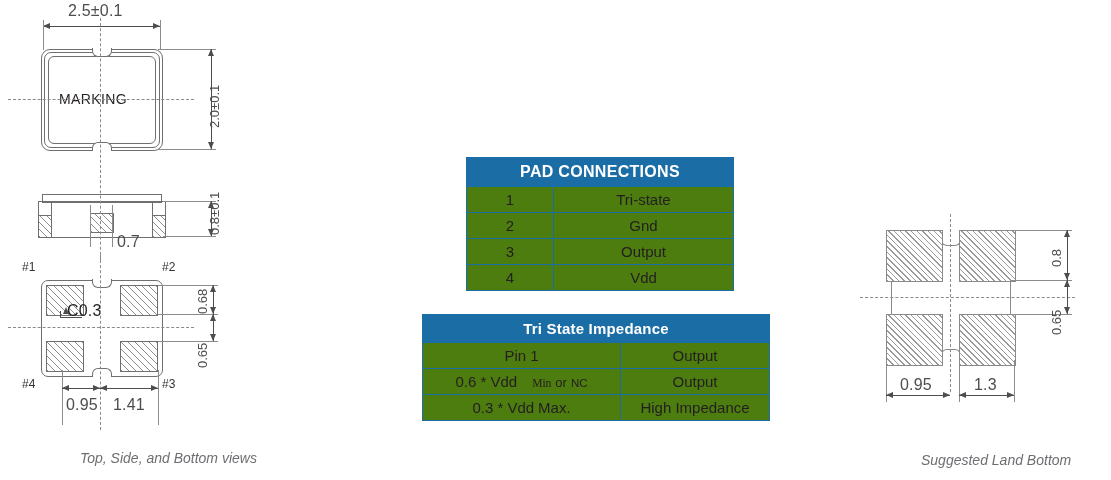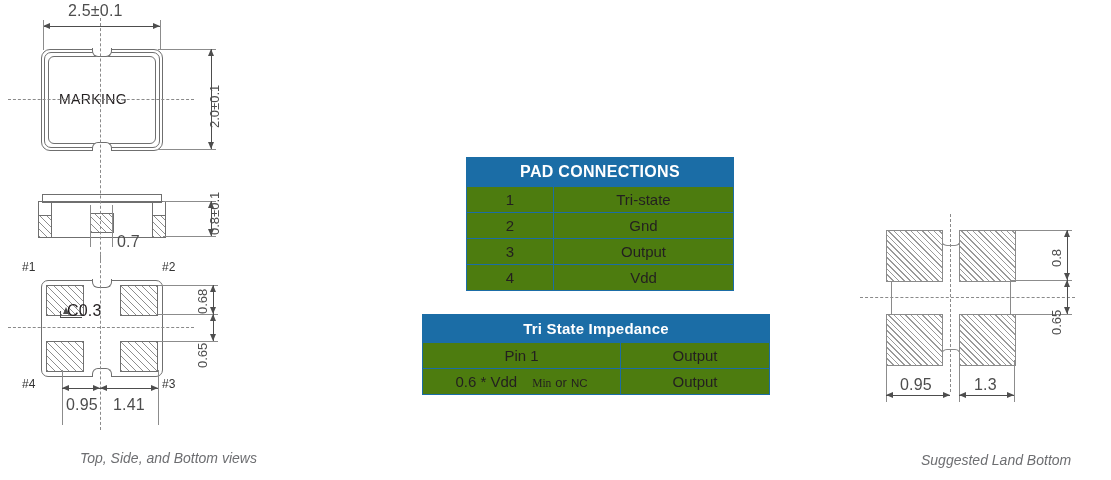--- a/index.html
+++ b/index.html
@@ -208,20 +208,26 @@
     <tr>
       <td style="width:163px;">Pin 1</td>
       <td>Output</td>
     </tr>
     <tr>
       <td>
         <span>0.6 * Vdd</span><span class="sm" style="margin-left:15px;font-family:Liberation Serif, serif;">Min</span><span class="md" style="margin-left:4px;">or</span><span class="sm" style="margin-left:4px;">NC</span>
       </td>
       <td>Output</td>
     </tr>
+    <tr>
+      <td>
+        <span>0.3 * Vdd</span><span style="margin-left:4px;">Max.</span>
+      </td>
+      <td>High Impedance</td>
+    </tr>
   </tbody>
 </table>
 
 <div class="abs" style="left:860px;top:210px;width:251px;height:200px;">
 
   <div class="abs outline" style="left:31px;top:28px;width:118px;height:118px;border-radius:7px;border-color:#8a8a8a;"></div>
   <div class="abs" style="left:81px;top:27px;width:18px;height:8px;background:#fff;border-left:1px solid #8a8a8a;border-right:1px solid #8a8a8a;border-bottom:1px solid #8a8a8a;border-radius:0 0 6px 6px;"></div>
   <div class="abs" style="left:81px;top:139px;width:18px;height:8px;background:#fff;border-left:1px solid #8a8a8a;border-right:1px solid #8a8a8a;border-top:1px solid #8a8a8a;border-radius:6px 6px 0 0;"></div>
 
   <div class="abs hatch-dense" style="left:26px;top:20px;width:55px;height:50px;"></div>

